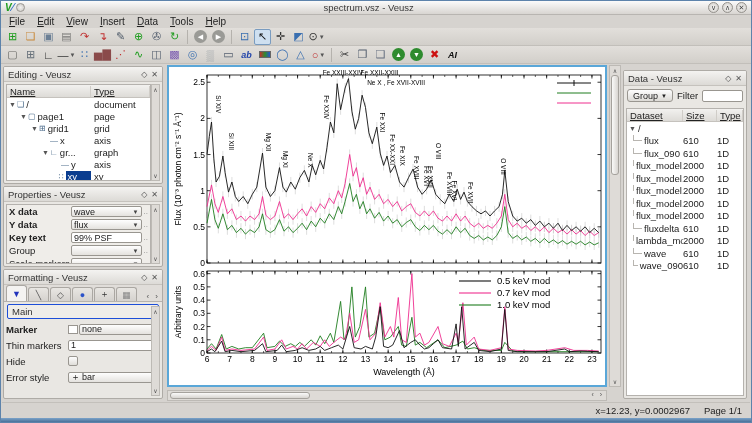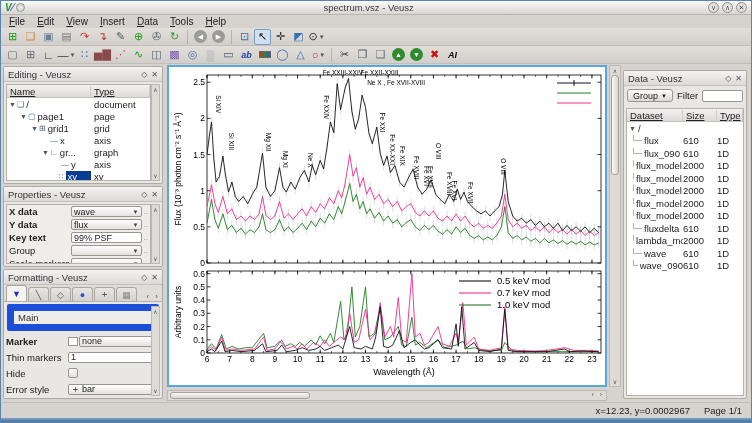--- a/index.html
+++ b/index.html
@@ -86,21 +86,21 @@
   .spinbox .arrs { margin-left:auto; font-size:5px; color:#444; line-height:4px; text-align:center; }
   .checkbox { width:10px; height:10px; background:linear-gradient(#fdfdfd,#e0ded9); border:1px solid #999690; border-radius:2px; }
   .swatch { width:10px; height:9px; background:#fff; border:1px solid #999690; margin-right:1px; }
 
   .fmt-tabs { display:flex; align-items:flex-end; height:17px; padding:1px 2px 0 2px; background:#e0ddd9; border-bottom:1px solid #b5b2ae; }
   .fmt-tab { width:21px; height:14px; border:1px solid #aaa7a2; border-bottom:none; border-radius:3px 3px 0 0;
              background:linear-gradient(#e8e6e2,#d5d2ce); display:flex; align-items:center; justify-content:center;
              font-size:9px; margin-right:1px; }
   .fmt-tab.active { background:#f4f3f1; height:16px; }
   .fmt-scroll { margin-left:auto; font-size:8px; color:#555; letter-spacing:2px; }
-  .section-box { margin:2px 3px; border:7px solid #1d4ed8; border-radius:2px; background:#efede9;
+  .section-box { margin:2px 3px; border:1px solid #1d4ed8; border-radius:2px; background:#efede9;
                  font-size:9.5px; padding:1px 4px; color:#333; }
   .fmt-rows .prop-row { height:16px; }
 
   .ds-toolbar { display:flex; align-items:center; gap:4px; padding:3px 3px; }
   .group-btn { height:13px; border:1px solid #999690; border-radius:3px; background:linear-gradient(#fdfdfd,#dcdad6);
                display:flex; align-items:center; font-size:9px; padding:0 5px; }
   .group-btn .arr { font-size:6px; margin-left:3px; }
   .filter-lbl { font-size:9.5px; }
   .filter-input { flex:1; height:12px; background:#fff; border:1px solid #999690; border-radius:2px; }
   .ds-area { position:absolute; left:2px; right:2px; top:37px; bottom:2px; background:#fff; border:1px solid #b5b2ae; overflow:hidden; }

